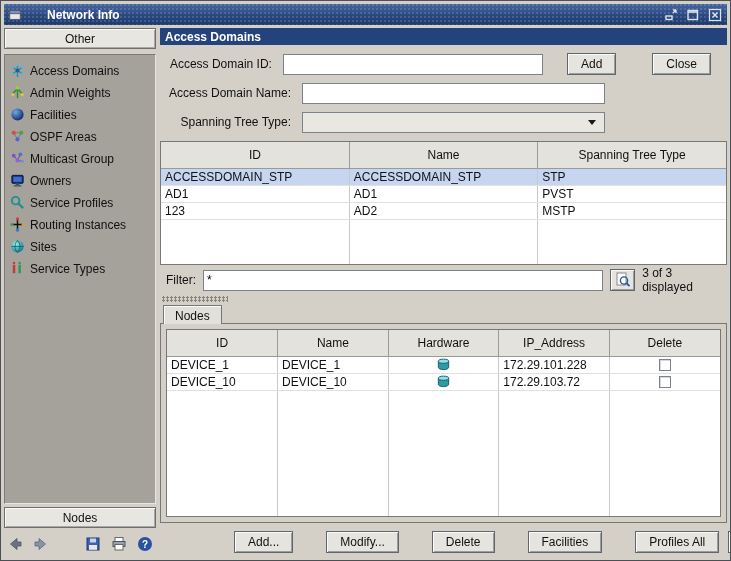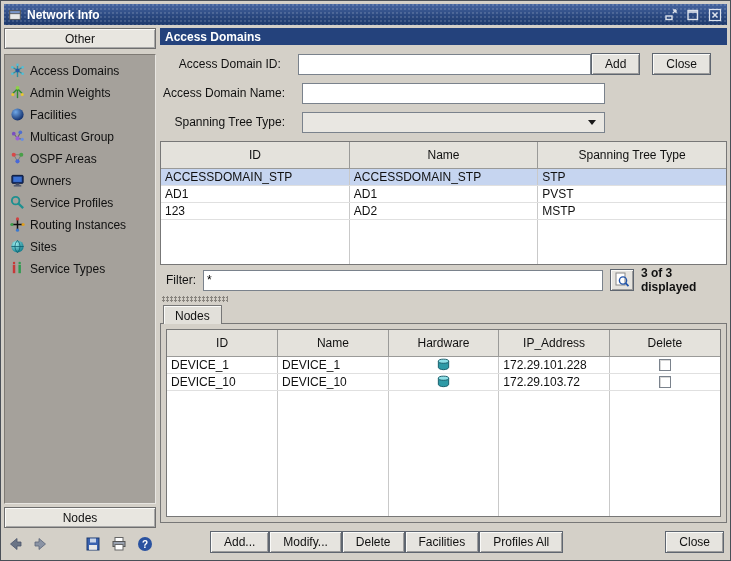--- a/index.html
+++ b/index.html
@@ -10,21 +10,21 @@
     display:flex; flex-direction:column; overflow:hidden;
   }
   
   .titlebar {
     flex:0 0 21px; display:flex; align-items:center; gap:5px; padding:0 4px;
     background-image:
       radial-gradient(circle at 1px 1px, rgba(255,255,255,0.14) 1px, transparent 1.2px),
       linear-gradient(180deg,#46659F 0%, #2A4880 55%, #1E3A6C 100%);
     background-size:4px 4px, 100% 100%;
   }
-  .titlebar .title { color:#ffffff; font-weight:bold; font-size:12px; }
+  .titlebar .title { color:#ffffff; font-weight:bold; font-size:12px;margin-left:20px; }
   .spacer { flex:1; }
   .win-btn { width:17px; height:15px; display:flex; align-items:center; justify-content:center; background:transparent; border:none; }
   
   .content { flex:1; display:flex; margin-top:3px; min-height:0; }
   .sidebar { flex:0 0 134px; display:flex; flex-direction:column; margin-right:4px; min-height:0; }
   .main { flex:1; display:flex; flex-direction:column; min-width:0; min-height:0; }
   
   .side-btn {
     height:21px; flex:0 0 21px; background:#E8E6E0; border:1px solid #6E6E6E;
     box-shadow: inset 1px 1px 0 #FBFBF9, inset -1px -1px 0 #A8A8A8;
@@ -39,30 +39,30 @@
   .side-item svg { flex:0 0 15px; }
   .side-btn.nodes { margin:3px 0; }
   .side-toolbar { flex:0 0 26px; display:flex; align-items:center; gap:8px; padding:2px; }
   .tool-btn { width:18px; height:18px; border:none; background:transparent; padding:0; display:flex; align-items:center; justify-content:center; }
   .tool-gap { width:18px; }
   
   .main-header { flex:0 0 17px; background:#24427C; color:#fff; font-size:12px; font-weight:bold; padding:2px 0 0 5px; }
   
   .form { padding:8px 6px 8px 0; display:flex; flex-direction:column; gap:7px; }
   .form-row { display:flex; align-items:center; height:22px; }
-  .form-label { width:142px; text-align:right; font-size:12px; padding-right:17px; color:#111; }
+  .form-label { width:142px; text-align:right; font-size:12px; padding-right:11px; color:#111; }
   .text-field {
     width:303px; height:21px; border:1px solid #7A828C; background:#fff;
     font-size:12px; padding:0 3px; font-family:inherit;
   }
   .form-actions { margin-left:auto; display:flex; gap:12px; padding-right:10px; }
   .btn {
     height:22px; background:#E6E4DF; border:1px solid #5F6670;
     box-shadow: inset 1px 1px 0 #FAFAF8, inset -1px -1px 0 #9C9C9C;
-    font-size:12px; font-family:inherit; padding:0 13px; cursor:default; color:#111; white-space:nowrap;
+    font-size:12px; font-family:inherit; padding:0 13px; cursor:default; color:#111; white-space:nowrap;margin-left:24px;
   }
   .combo { width:303px; height:21px; border:1px solid #7A828C; background:#E9E7E2; display:flex; align-items:center; }
   .combo-value { flex:1; font-size:12px; padding-left:4px; }
   .combo-arrow { width:0; height:0; border:4px solid transparent; border-top:5px solid #1A1A1A; margin:5px 8px 0 0; }
   
   .table-wrap { border:1px solid #777; background:#fff; overflow:hidden; }
   .t1 { flex:0 0 124px; }
   table { border-collapse:collapse; width:100%; table-layout:fixed; font-size:12px; }
   th {
     background:#E4E2DC; border:1px solid #9A9A98; border-top:none;
@@ -81,39 +81,39 @@
   .checkbox { display:inline-block; width:12px; height:12px; background:#fff; border:1px solid #7A828C; vertical-align:middle; box-shadow: inset 1px 1px 0 #D8D8D8; }
   
   .filter-row { flex:0 0 30px; display:flex; align-items:center; gap:7px; padding:0 7px 0 6px; }
   .filter-label, .filter-status { font-size:12px; color:#111; }
   .filter-input { flex:0 0 400px; height:21px; border:1px solid #7A828C; background:#fff; font-size:12px; padding:0 3px; font-family:inherit; }
   .search-btn {
     width:27px; height:22px; background:#E6E4DF; border:1px solid #5F6670;
     box-shadow: inset 1px 1px 0 #FAFAF8, inset -1px -1px 0 #9C9C9C;
     display:flex; align-items:center; justify-content:center; padding:0;
   }
-  .filter-status { margin-left:auto;font-weight:bold; }
+  .filter-status { margin-left:auto; }
   
   .splitter { flex:0 0 8px; position:relative; }
   .splitter .grip {
     position:absolute; left:2px; top:1px; width:66px; height:6px;
     background-image:radial-gradient(circle at 1.5px 1.5px, #87837D 1px, transparent 1.2px);
     background-size:4px 3px;
   }
   
   .tab-row { flex:0 0 20px; display:flex; align-items:flex-end; padding-left:3px; }
   .tab {
     height:19px; padding:3px 11px 0; background:#E2E0DA; border:1px solid #777; border-bottom:none;
     font-size:12px; margin-bottom:-1px; position:relative; z-index:2; color:#111;
     box-shadow: inset 1px 1px 0 #FBFBF9;
   }
   .tab-panel { flex:1; border:1px solid #777; background:#D4D0C8; padding:5px; display:flex; min-height:0; }
   .t2 { flex:1; }
   
-  .footer { flex:0 0 34px; display:flex; align-items:center; padding:6px 3px 2px 50px; }
+  .footer { flex:0 0 34px; display:flex; align-items:center; gap:9px; padding:6px 3px 2px 50px; }
   .close-main { margin-left:auto; }
 </style>
 </head>
 <body>
 
 <div class="window">
 
   <div class="titlebar">
     <svg width="14" height="14" viewBox="0 0 16 16">
       <rect x="2" y="3" width="12" height="10" fill="#E8E8E8" stroke="#555"></rect>
@@ -186,39 +186,39 @@
                   <stop offset="100%" stop-color="#0E2A66"></stop>
                 </radialGradient>
               </defs>
             <circle cx="8" cy="8" r="6.5" fill="url(#gFac)"></circle>
           </svg>
           <span>Facilities</span>
         </div>
 
         <div class="side-item">
           <svg width="15" height="15" viewBox="0 0 16 16">
+            <path d="M4 4 L12 4 L8 11 Z" fill="none" stroke="#777"></path>
+            <circle cx="4" cy="4" r="2.2" fill="#D84848"></circle>
+              <circle cx="12" cy="4" r="2.2" fill="#48A048"></circle>
+              <circle cx="8" cy="11" r="2.2" fill="#4868D8"></circle>
+          </svg>
+          <span>OSPF Areas</span>
+        </div>
+
+        <div class="side-item">
+          <svg width="15" height="15" viewBox="0 0 16 16">
             <line x1="4" y1="5" x2="8" y2="10" stroke="#555"></line>
               <line x1="11" y1="3.5" x2="8" y2="10" stroke="#555"></line>
               <line x1="13" y1="11" x2="8" y2="10" stroke="#555"></line>
             <circle cx="4" cy="5" r="2" fill="#7A4FC0"></circle>
               <circle cx="11" cy="3.5" r="2" fill="#4F6FD0"></circle>
               <circle cx="8" cy="10" r="2.2" fill="#9A5FD8"></circle>
               <circle cx="13" cy="11" r="1.8" fill="#6A8FE0"></circle>
           </svg>
           <span>Multicast Group</span>
-        </div>
-
-        <div class="side-item">
-          <svg width="15" height="15" viewBox="0 0 16 16">
-            <path d="M4 4 L12 4 L8 11 Z" fill="none" stroke="#777"></path>
-            <circle cx="4" cy="4" r="2.2" fill="#D84848"></circle>
-              <circle cx="12" cy="4" r="2.2" fill="#48A048"></circle>
-              <circle cx="8" cy="11" r="2.2" fill="#4868D8"></circle>
-          </svg>
-          <span>OSPF Areas</span>
         </div>
 
         <div class="side-item">
           <svg width="15" height="15" viewBox="0 0 16 16">
             <rect x="2" y="2.5" width="12" height="8.5" rx="1" fill="#16306E" stroke="#0A1838"></rect>
             <rect x="3.5" y="4" width="9" height="5.5" fill="#3A6FD0"></rect>
             <rect x="6" y="11" width="4" height="2" fill="#46506A"></rect>
               <rect x="4" y="13" width="8" height="1.4" fill="#46506A"></rect>
           </svg>
           <span>Owners</span>

